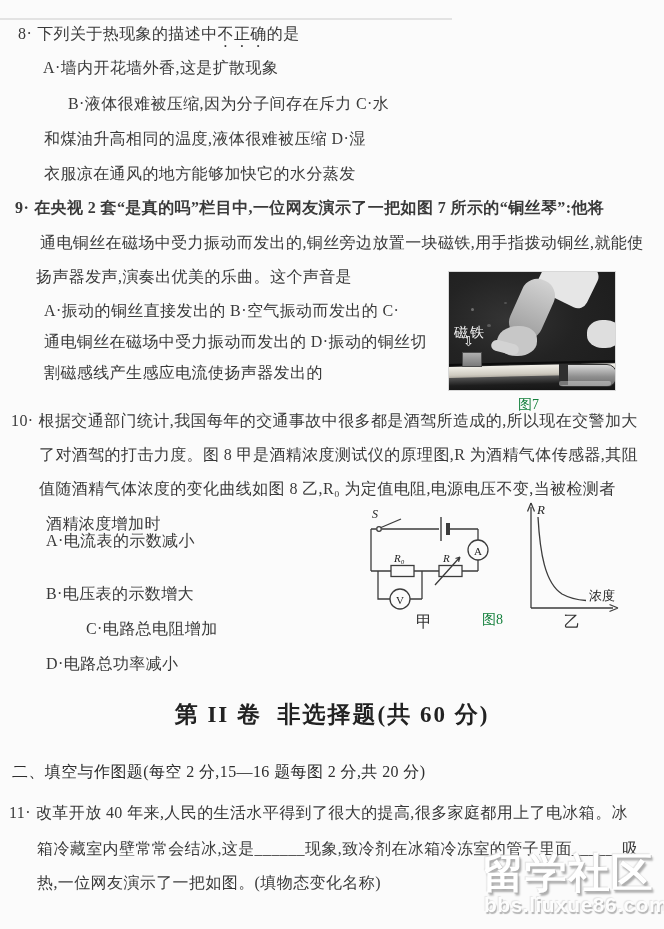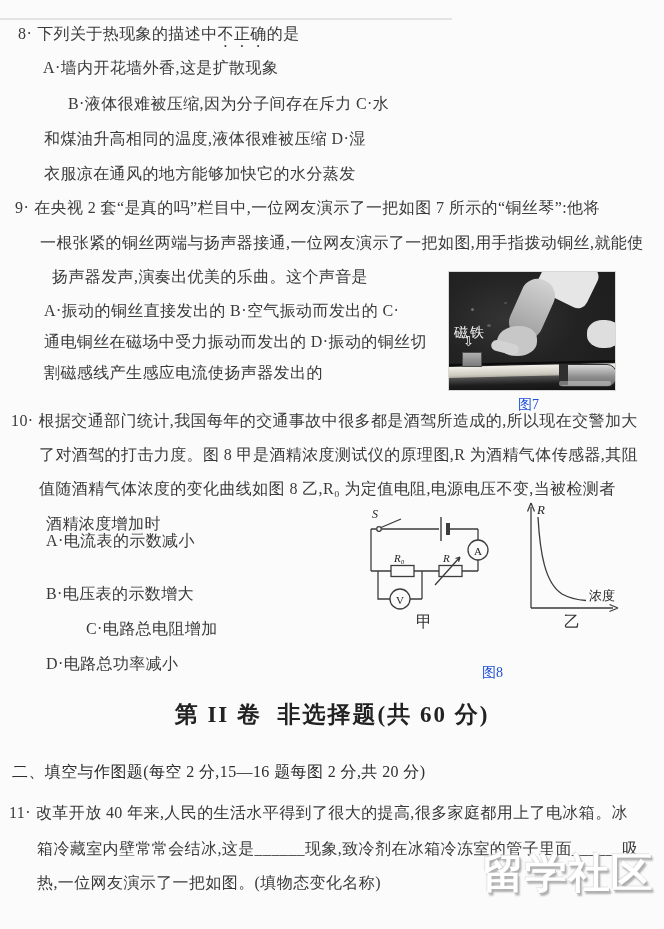--- a/index.html
+++ b/index.html
@@ -21,21 +21,21 @@
     text-emphasis-position:under right;
   }
   .section-title{
     position:absolute;left:0;top:699px;width:664px;text-align:center;
     font-size:23px;font-weight:bold;letter-spacing:2px;color:#222;white-space:pre;
   }
   .sub-title{
     position:absolute;left:12px;top:762px;font-size:16px;font-weight:normal;
     color:#2e2e2e;white-space:pre;letter-spacing:0.4px;
   }
-  .caption{position:absolute;font-size:14px;color:#1d4ed8;white-space:pre;}
+  .caption{position:absolute;font-size:14px;color:#15803d;white-space:pre;}
   .caption-big{position:absolute;font-size:16px;color:#333;white-space:pre;}
 
   
   .photo{
     position:absolute;left:449px;top:272px;width:166px;height:118px;
     background:radial-gradient(ellipse at 35% 40%, #343434 0%, #232323 45%, #1b1b1b 100%);
     overflow:hidden;box-shadow:0 0 0 1px #d8d8d8;
   }
   .photo *{position:absolute;}
   .sleeve{left:92px;top:-14px;width:54px;height:44px;background:#e6e6e6;border-radius:10px;transform:rotate(26deg);}
@@ -80,23 +80,23 @@
 <body>
 
 <div class="scan-smear"></div>
 
 <div class="ln" style="left:18px;top:25px;"><span class="num">8·</span><span>下列关于热现象的描述中</span><span class="emph">不正确</span><span>的是</span></div>
 <div class="ln" style="left:43px;top:59px;">A·墙内开花墙外香,这是扩散现象</div>
 <div class="ln" style="left:44px;top:95px;margin-left:24px;">B·液体很难被压缩,因为分子间存在斥力 C·水</div>
 <div class="ln" style="left:44px;top:130px;">和煤油升高相同的温度,液体很难被压缩 D·湿</div>
 <div class="ln" style="left:44px;top:165px;">衣服凉在通风的地方能够加快它的水分蒸发</div>
 
-<div class="ln" style="left:15px;top:199px;"><span class="num">9·</span><span>在央视 2 套“是真的吗”栏目中,一位网友演示了一把如图 7 所示的“铜丝琴”:他将</span></div>
-<div class="ln" style="left:40px;top:234px;">一根张紧的铜丝两端与扬声器接通,一位网友演示了一把如图,用手指拨动铜丝,就能使</div>
-<div class="ln" style="left:52px;top:268px;">扬声器发声,演奏出优美的乐曲。这个声音是</div>
+<div class="ln" style="left:15px;top:199px;font-weight:bold;"><span class="num">9·</span><span>在央视 2 套“是真的吗”栏目中,一位网友演示了一把如图 7 所示的“铜丝琴”:他将</span></div>
+<div class="ln" style="left:40px;top:234px;">通电铜丝在磁场中受力振动而发出的,铜丝旁边放置一块磁铁,用手指拨动铜丝,就能使</div>
+<div class="ln" style="left:36px;top:268px;">扬声器发声,演奏出优美的乐曲。这个声音是</div>
 <div class="ln" style="left:44px;top:302px;">A·振动的铜丝直接发出的 B·空气振动而发出的 C·</div>
 <div class="ln" style="left:44px;top:333px;">通电铜丝在磁场中受力振动而发出的 D·振动的铜丝切</div>
 <div class="ln" style="left:44px;top:364px;">割磁感线产生感应电流使扬声器发出的</div>
 
 <div class="photo">
   <div class="speck1"></div>
   <div class="speck2"></div>
   <div class="speck3"></div>
   <div class="sleeve"></div>
   <div class="forearm"></div>
@@ -149,24 +149,25 @@
     <path d="M14,111 V10 M14,6 l-3.5,8.5 M14,6 l3.5,8.5"></path>
     <path d="M14,111 H96 M101,111 l-8.5,-3.5 M101,111 l-8.5,3.5"></path>
     <path d="M21,20 C23,56 28,86 45,97 C54,102 62,103 69,103.5"></path>
   </g>
   <text x="20" y="17" font-size="13" font-style="italic" fill="#222">R</text>
   <text x="72" y="103" font-size="13" fill="#222">浓度</text>
 </svg>
 
 <div class="caption-big" style="left:416px;top:612px;">甲</div>
 <div class="caption-big" style="left:564px;top:612px;">乙</div>
-<div class="caption" style="left:482px;top:664px;">图8</div>
+<div class="caption" style="left:482px;top:611px;">图8</div>
 
 <div class="section-title">第 II 卷  非选择题(共 60 分)</div>
 <div class="sub-title">二、填空与作图题(每空 2 分,15—16 题每图 2 分,共 20 分)</div>
 
 <div class="ln" style="left:9px;top:804px;z-index:2;"><span class="num">11·</span><span>改革开放 40 年来,人民的生活水平得到了很大的提高,很多家庭都用上了电冰箱。冰</span></div>
 <div class="ln" style="left:37px;top:840px;z-index:2;">箱冷藏室内壁常常会结冰,这是______现象,致冷剂在冰箱冷冻室的管子里面______吸</div>
 <div class="ln" style="left:37px;top:874px;z-index:2;">热,一位网友演示了一把如图。(填物态变化名称)</div>
 
 <div class="watermark">
   <div class="wm-title">留学社区</div>
+  <div class="wm-site">bbs.liuxue86.com</div>
 </div>
 
 </body></html>

